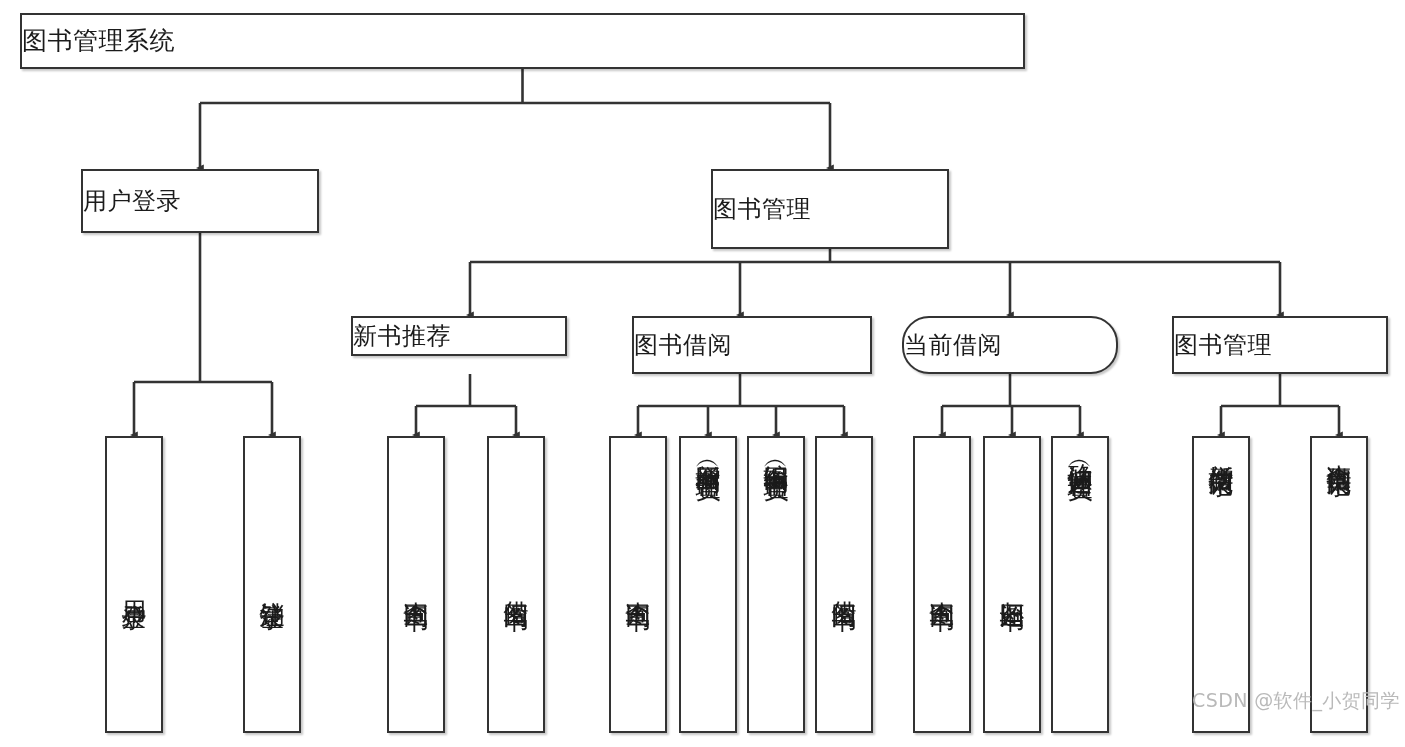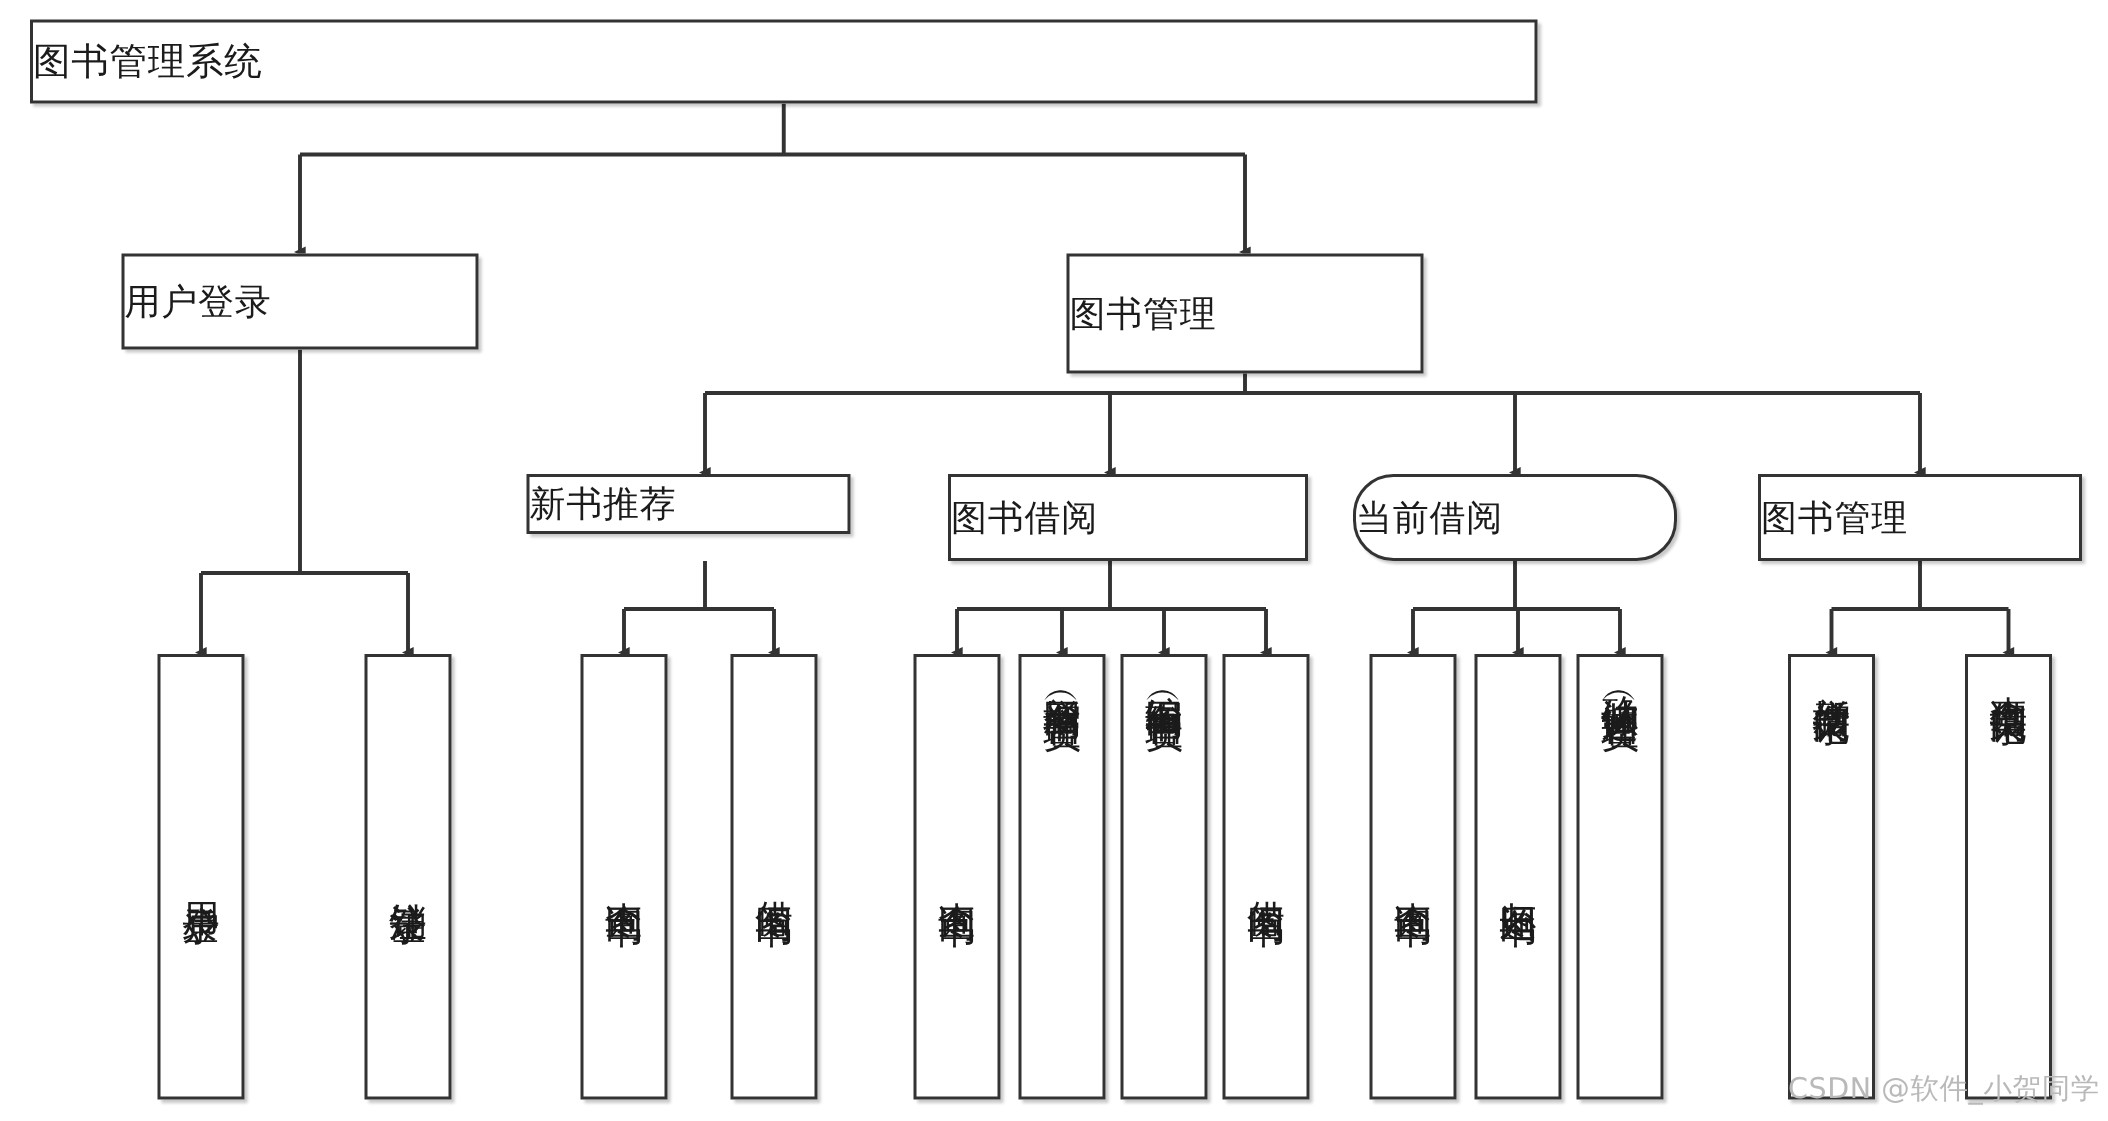--- a/index.html
+++ b/index.html
@@ -61,21 +61,21 @@
     letter-spacing: 2px;
     white-space: nowrap;
   }
   .node.vertical.centered {
     align-items: center;
     padding-top: 0;
   }
   .watermark {
     position: absolute;
     left: 1192px;
-    top: 713px;
+    top: 688px;
     font-size: 19px;
     color: #b9b9b9;
     white-space: nowrap;
     letter-spacing: 0.4px;
   }
 </style>
 </head>
 <body>
 
 <div id="diagram-root">

